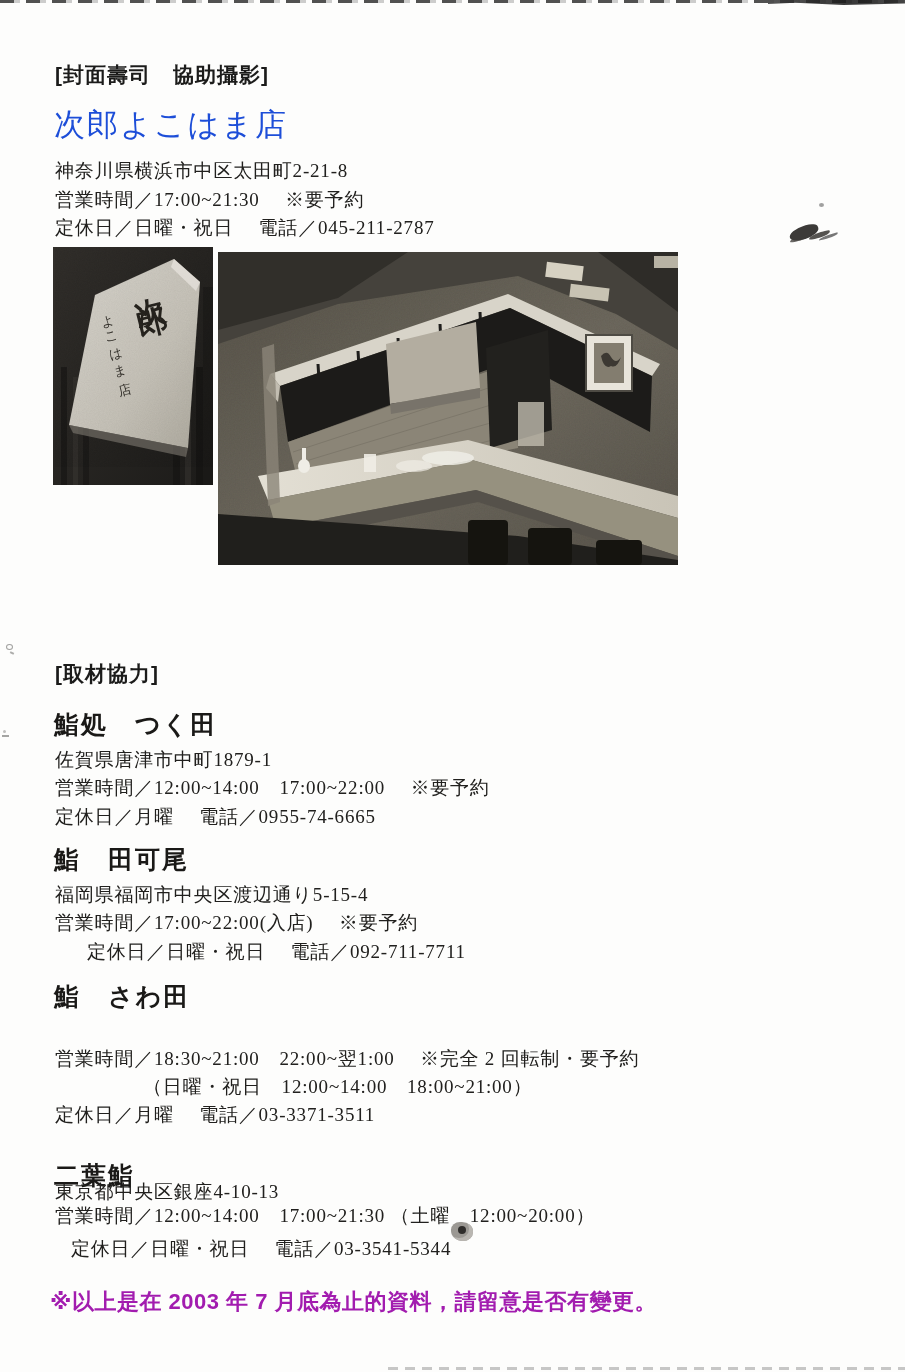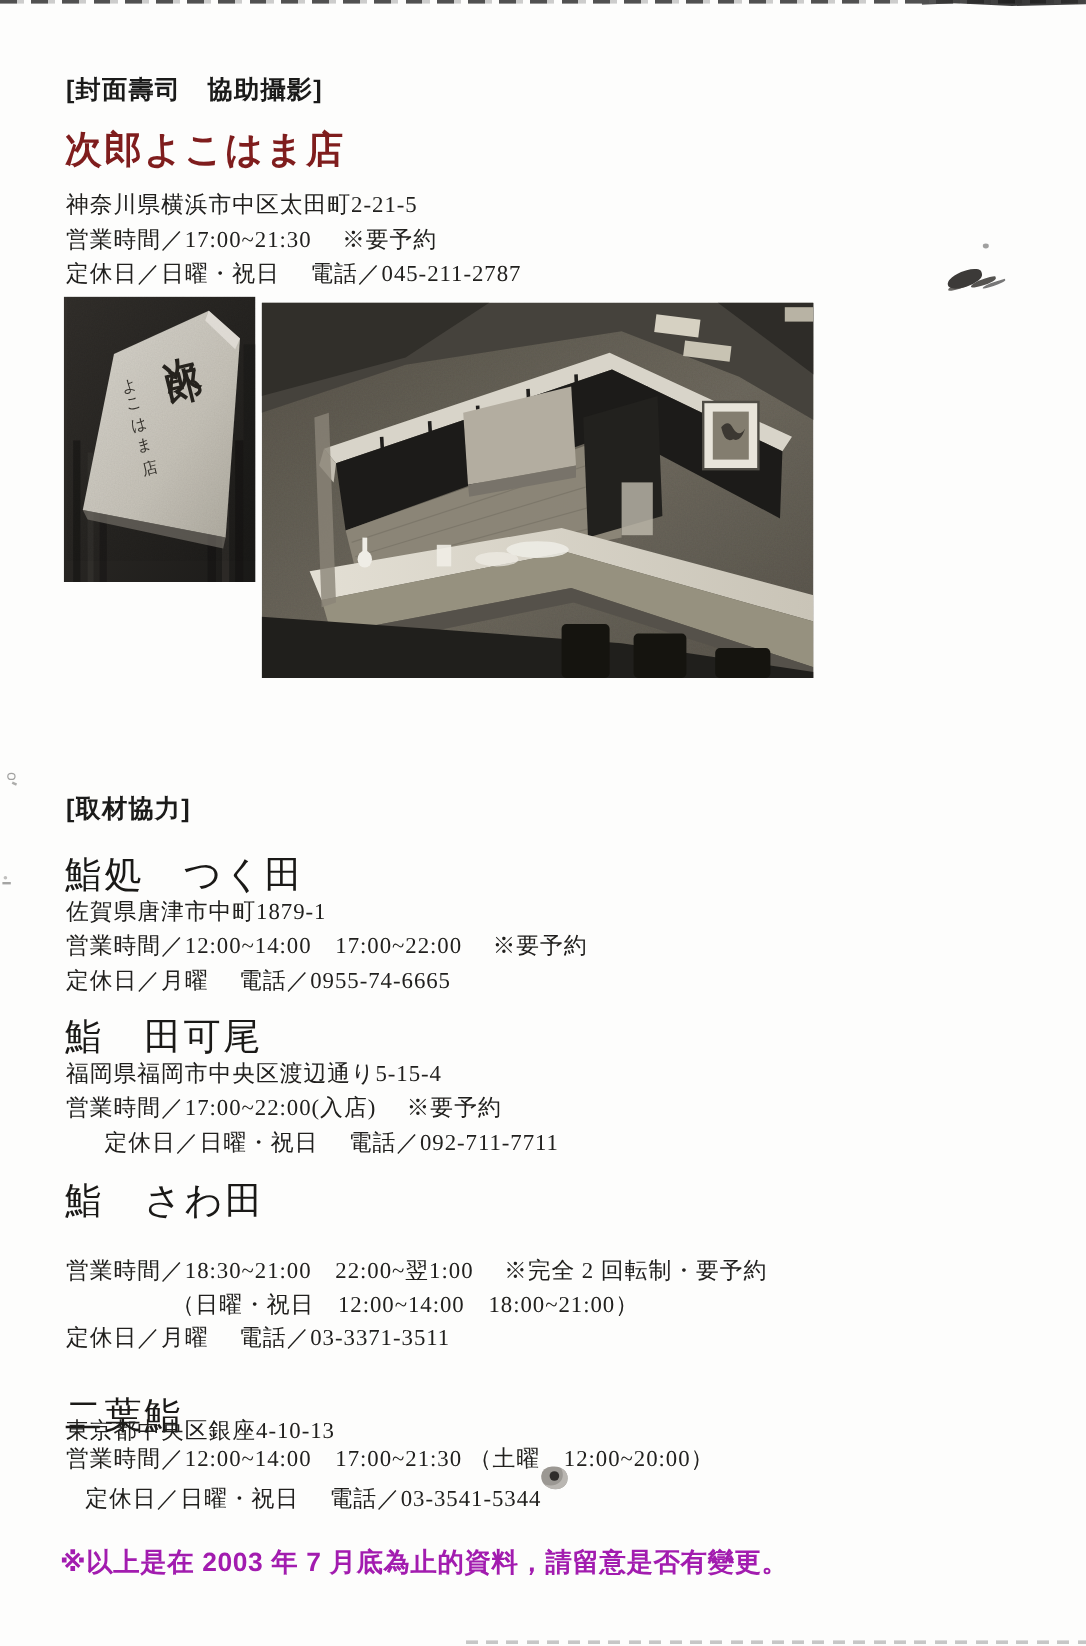--- a/index.html
+++ b/index.html
@@ -7,22 +7,22 @@
     position:relative; width:905px; height:1372px;
     background:#fdfdfc; overflow:hidden;
     font-family:"Liberation Serif","DejaVu Serif",serif;
     color:#1e1d1b;
   }
   .abs{position:absolute; white-space:nowrap;}
   .bracket{
     font-family:"Liberation Sans","DejaVu Sans",sans-serif;
     font-size:21px; font-weight:600; letter-spacing:1px; color:#1b1b1a;
   }
-  .cover-title{font-size:31px; font-weight:bold; letter-spacing:2px; color:#7f1d1d;}
-  .shop-title{font-size:31px; font-weight:normal; letter-spacing:2px; color:#1a1917;}
+  .cover-title{font-size:31px; font-weight:normal; letter-spacing:2px; color:#1d4ed8;}
+  .shop-title{font-size:25px; font-weight:bold; letter-spacing:2px; color:#1a1917;}
   .detail{font-size:19px; letter-spacing:0.8px; color:#21201e;}
   .footer-note{
     font-family:"Liberation Sans","DejaVu Sans",sans-serif;
     font-size:22px; font-weight:700; letter-spacing:0.5px; color:#a21caf;
   }
   .photo{position:absolute; overflow:hidden;}
   .photo svg{display:block;}
   .sign-calligraphy{
     position:absolute;
     writing-mode:vertical-rl; text-orientation:upright;
@@ -79,21 +79,21 @@
   <div class="blot-bottom"></div>
   <div class="blot-bottom-core"></div>
   <div class="margin-mark-a"></div>
   <div class="margin-mark-a2"></div>
   <div class="margin-mark-b"></div>
   <div class="margin-mark-b2"></div>
 
   <div class="abs bracket" style="left:55px; top:61px;">[封面壽司　協助攝影]</div>
 
   <div class="abs cover-title" style="left:54px; top:104px;">次郎よこはま店</div>
-  <div class="abs detail" style="left:55px; top:158px;">神奈川県横浜市中区太田町2-21-5</div>
+  <div class="abs detail" style="left:55px; top:158px;">神奈川県横浜市中区太田町2-21-8</div>
   <div class="abs detail" style="left:55px; top:187px;">営業時間／17:00~21:30　 ※要予約</div>
   <div class="abs detail" style="left:55px; top:215px;">定休日／日曜・祝日　 電話／045-211-2787</div>
 
   <div class="photo" style="left:53px; top:247px; width:160px; height:238px;">
     <svg width="160" height="238" viewBox="0 0 160 238">
       <defs>
         <linearGradient id="signbg" x1="0" y1="0" x2="1" y2="1">
           <stop offset="0" stop-color="#33302c"></stop>
           <stop offset="0.5" stop-color="#272522"></stop>
           <stop offset="1" stop-color="#1c1b19"></stop>

